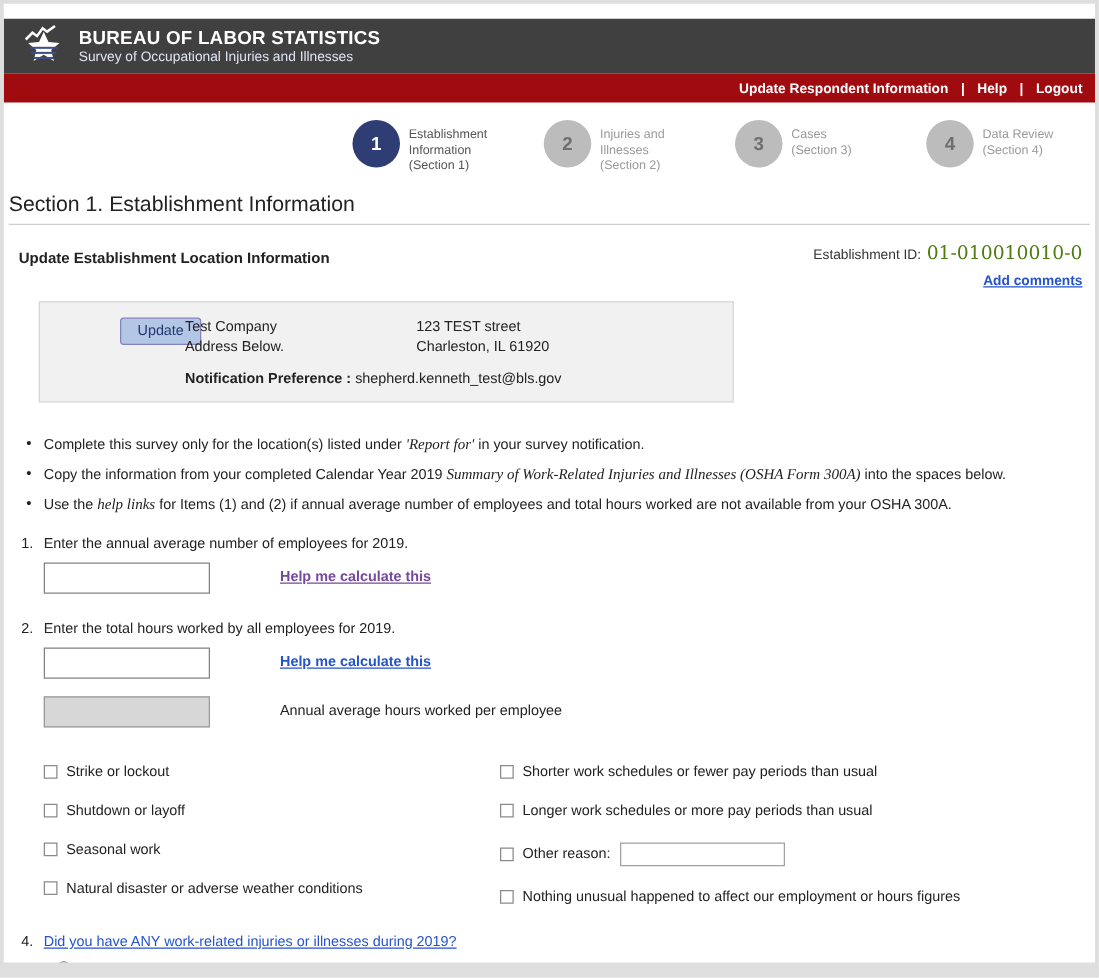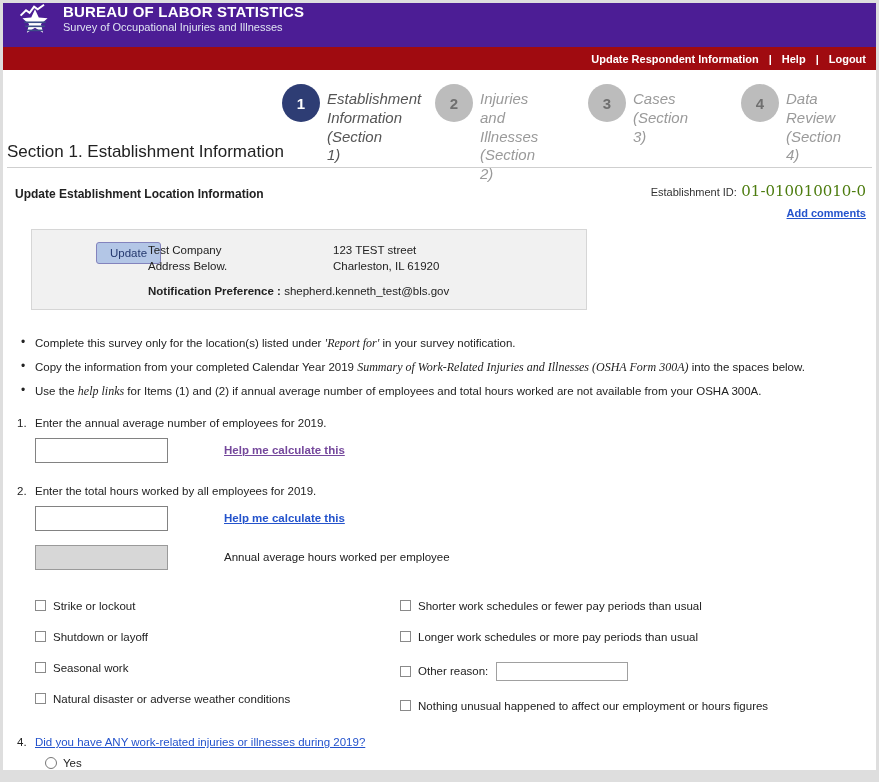--- a/index.html
+++ b/index.html
@@ -1,37 +1,37 @@
 <!DOCTYPE html>
 <html><head>
 <meta charset="utf-8">
 <style>
   * { margin:0; padding:0; box-sizing:border-box; }
   html,body { width:879px; height:782px; background:#e9e9e9; font-family:"Liberation Sans", sans-serif; }
   .page { position:relative; width:879px; height:782px; background:#dedede; padding:3px 3px 0 3px; }
   .inner { position:relative; width:873px; height:767px; background:#fff; overflow:hidden; }
 
   
-  .header-blue { height:44px; background:#4c1d95; display:flex; align-items:flex-start; padding-left:14px; }
+  .header-blue { height:44px; background:#404040; display:flex; align-items:center; padding-left:14px;margin-top:12px; }
   .logo { width:36px; height:36px; margin-right:10px; flex:none; }
   .h-title { color:#fff; font-weight:bold; font-size:15px; letter-spacing:.2px; }
   .h-sub { color:#dfe4f2; font-size:11px; margin-top:1px; }
   .header-red { height:23px; background:#a00b10; display:flex; align-items:center; justify-content:flex-end; padding-right:10px; gap:10px; }
   .header-red a { color:#fff; font-size:11px; font-weight:bold; text-decoration:none; cursor:pointer; }
   .header-red .sep { color:#fff; font-size:11px; font-weight:bold; }
 
   .content { padding:0 4px 0 4px; }
 
   
   .steps { display:flex; justify-content:flex-end; gap:36px; margin:14px 14px 0 0; height:56px; }
   .step { display:flex; align-items:flex-start; gap:7px; }
   .step .circle { width:38px; height:38px; border-radius:50%; background:#bcbcbc; color:#6f6f6f;
                   font-size:15px; font-weight:bold; display:flex; align-items:center; justify-content:center; flex:none; }
   .step.active .circle { background:#2e3d74; color:#fff; }
-  .step .lbl { font-size:15px; color:#9a9a9a; line-height:1.25; padding-top:6px; width:72px;font-style:italic; }
+  .step .lbl { font-size:10px; color:#9a9a9a; line-height:1.25; padding-top:6px; width:72px; }
   .step.active .lbl { color:#555; }
 
   .section-heading { font-size:17px; font-weight:normal; color:#222; padding:2px 0 5px 0; border-bottom:1px solid #cfcfcf; }
 
   .row-head { display:flex; justify-content:space-between; margin-top:13px; padding:0 6px 0 8px; }
   .uel-heading { font-size:12px; font-weight:bold; color:#222; padding-top:6px; }
   .right-id { text-align:right; line-height:1.3; }
   .id-label { font-size:11px; color:#333; }
   .id-value { font-size:15px; color:#4d7c0f; font-family:"DejaVu Serif", serif; }
   .add-comments { display:inline-block; font-size:11px; color:#2453cc; text-decoration:underline; font-weight:bold; cursor:pointer; }

